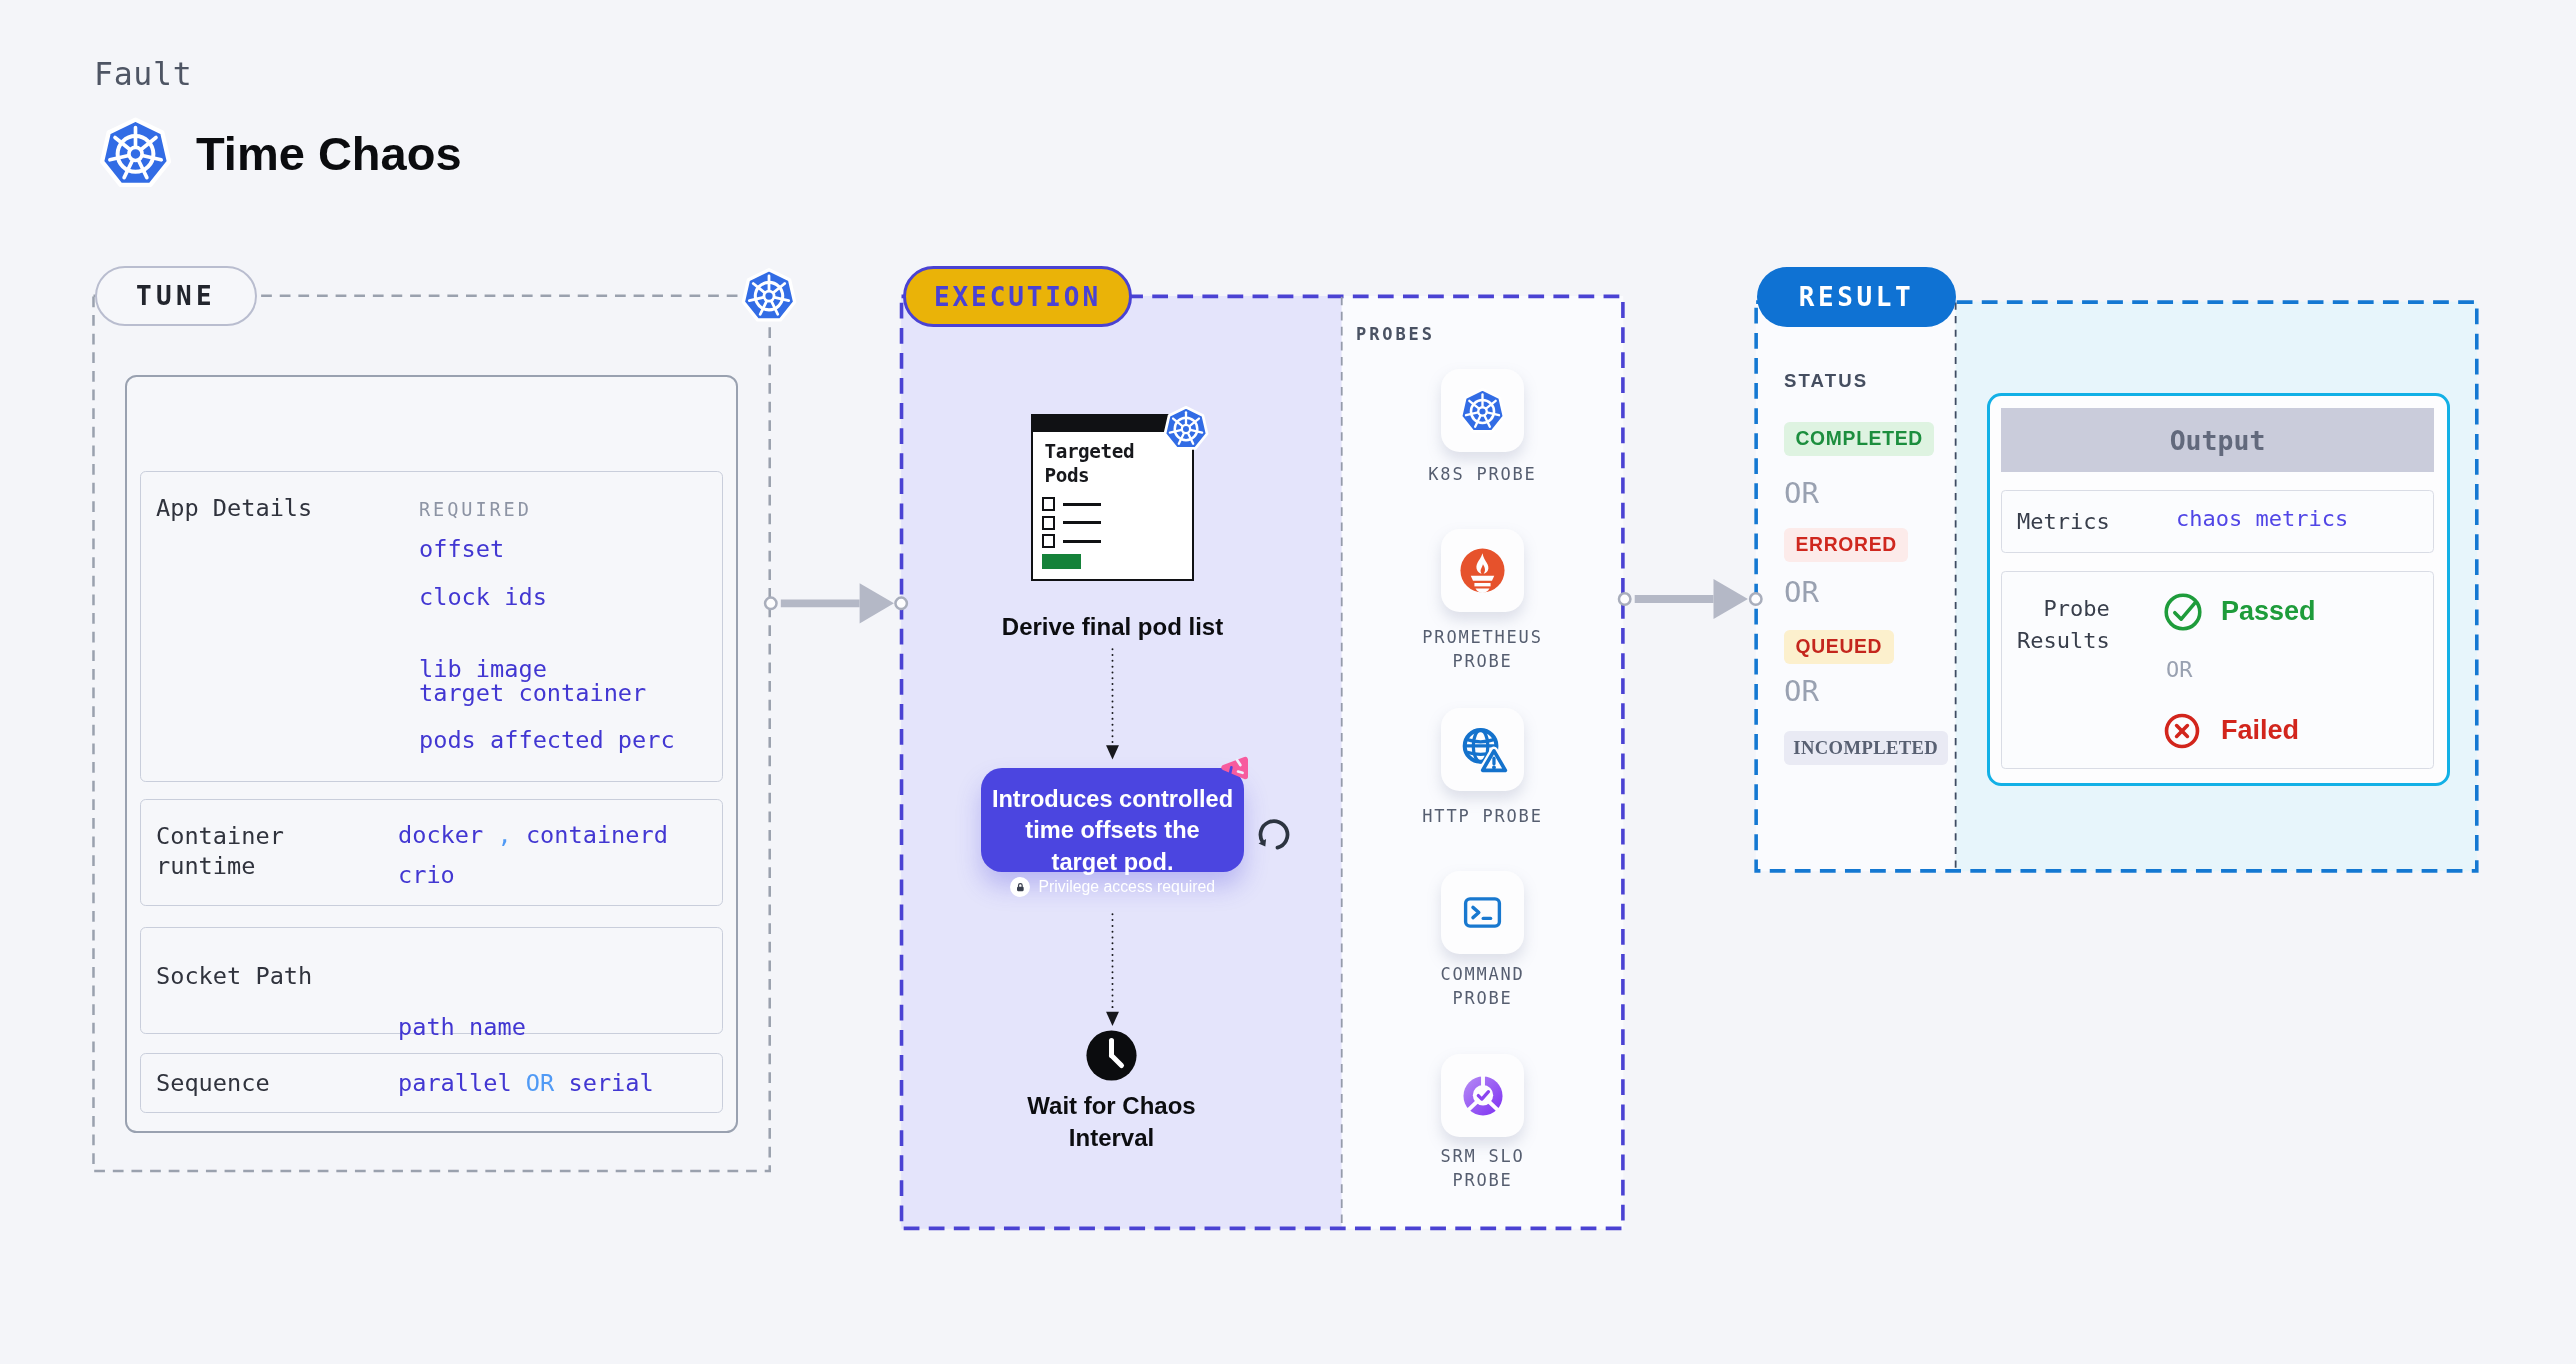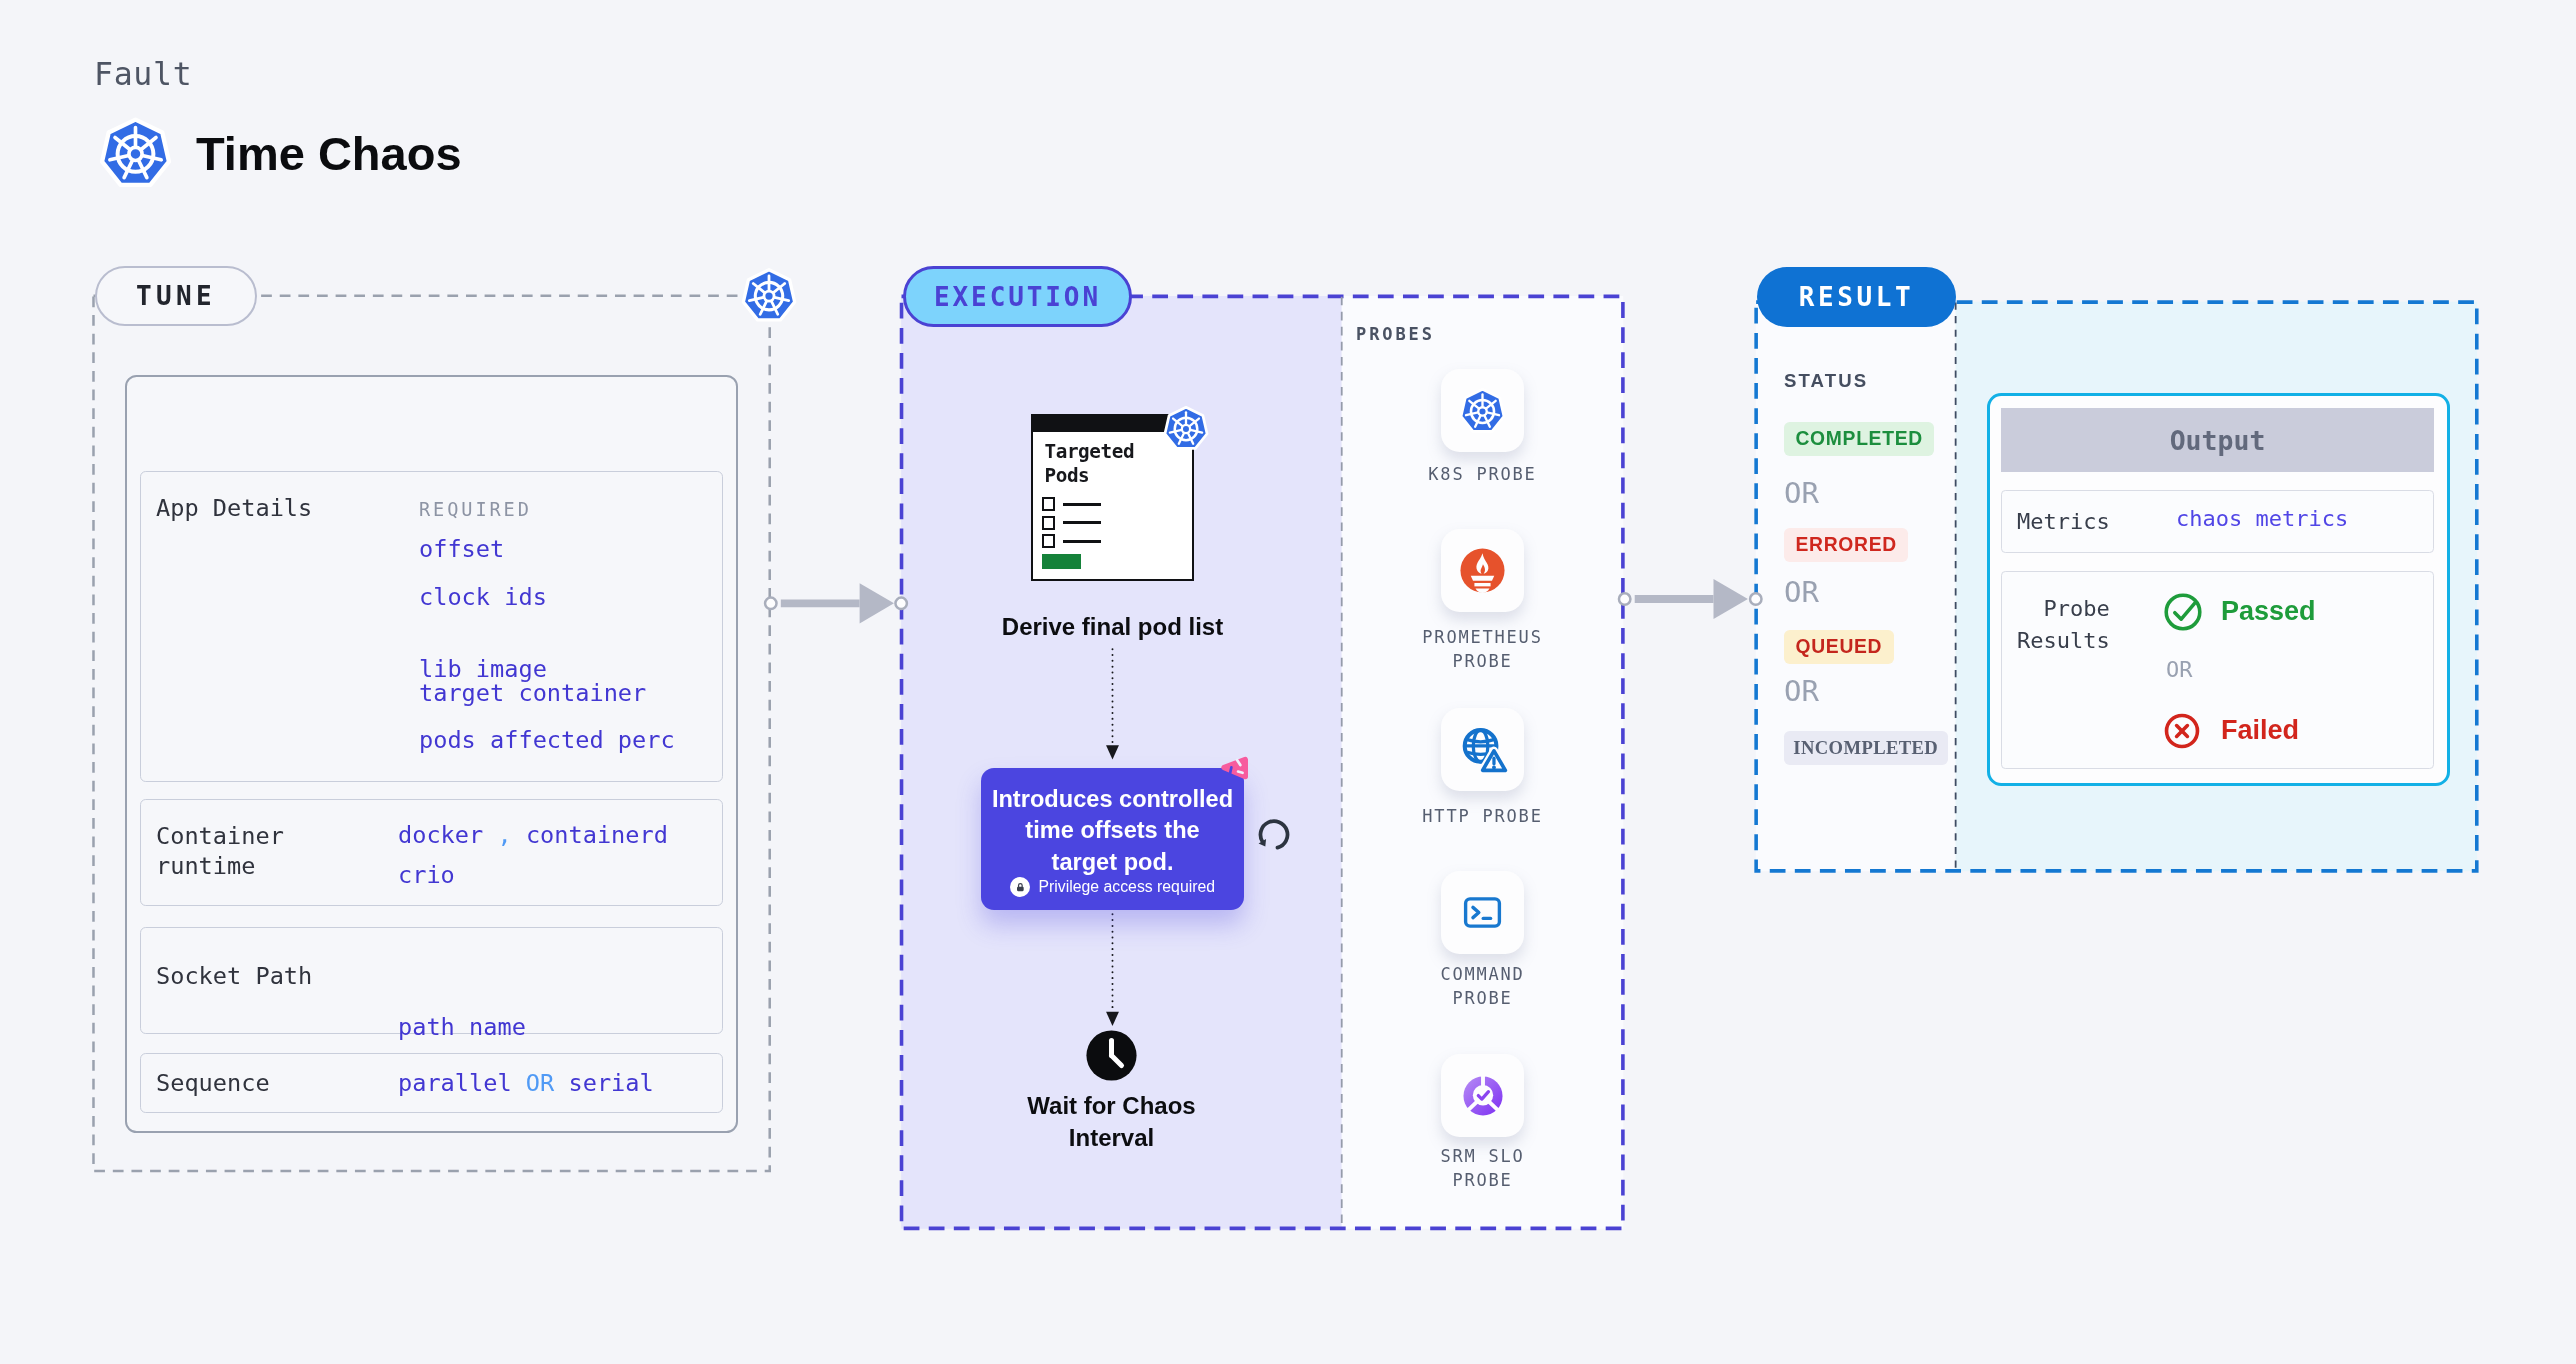--- a/index.html
+++ b/index.html
@@ -18,21 +18,21 @@
   svg.bglayer{position:absolute;left:0;top:0;z-index:0;}
   .z1{z-index:1;} .z2{z-index:2;}
 
   
   .fault{left:94px;top:56px;font:31.5px var(--mono);color:#4e5564;letter-spacing:0.7px;}
   .title{left:196px;top:126px;font:bold 47px var(--sans);color:#0b0c0f;letter-spacing:0;}
 
   
   .pill{display:flex;align-items:center;justify-content:center;font-family:var(--mono);font-weight:bold;border-radius:31.5px;box-sizing:border-box;}
   .pill-tune{left:95px;top:266px;width:162px;height:60px;background:#f6f7fa;border:2.5px solid #b9bdcf;color:#22252d;font-size:26px;letter-spacing:4.3px;}
-  .pill-exec{left:903px;top:266px;width:229px;height:61px;background:#7dd3fc;border:3.6px solid var(--exec);color:var(--exec);font-size:26px;letter-spacing:2.9px;}
+  .pill-exec{left:903px;top:266px;width:229px;height:61px;background:#eab308;border:3.6px solid var(--exec);color:var(--exec);font-size:26px;letter-spacing:2.9px;}
   .pill-result{left:1757px;top:267px;width:199px;height:60px;background:#0f72d3;color:#fff;font-size:26px;letter-spacing:3.6px;}
 
   
   .ui-panel{left:125px;top:375px;width:613px;height:758px;border:2.5px solid #99a1b0;border-radius:11.5px;background:#f6f7fa;box-sizing:border-box;}
   .ui-header{left:140px;top:390px;width:583px;height:63px;background:#d9dbe7;border-radius:4.3px;display:flex;align-items:center;justify-content:center;font:bold 26.5px var(--mono);color:#2b2e3a;}
   .ui-row{border:1.4px solid #c9cedb;border-radius:5.7px;box-sizing:border-box;background:transparent;}
   .row-app{left:140px;top:471px;width:583px;height:311px;}
   .row-runtime{left:140px;top:799px;width:583px;height:107px;}
   .row-socket{left:140px;top:927px;width:583px;height:107px;}
   .row-seq{left:140px;top:1053px;width:583px;height:60px;}
@@ -44,21 +44,21 @@
   
   .tp-card{left:1031px;top:414px;width:163px;height:167px;background:#fff;border:2.9px solid #101114;box-sizing:border-box;}
   .tp-bar{position:absolute;left:0;top:0;width:100%;height:15.8px;background:#101114;}
   .tp-title{position:absolute;left:11.5px;top:24px;font:bold 19.3px var(--mono);color:#17181c;line-height:23.6px;letter-spacing:-0.4px;}
   .tp-check{position:absolute;left:8.6px;width:13.6px;height:13.6px;border:2.1px solid #101114;box-sizing:border-box;background:#fff;}
   .tp-line{position:absolute;left:30px;width:38px;height:2.5px;background:#101114;}
   .tp-green{position:absolute;left:8.6px;top:138px;width:39px;height:15px;background:#15823a;}
   .caption{font:bold 24px var(--sans);color:#0c0d10;text-align:center;line-height:31.5px;}
   .cap-derive{left:969px;top:611px;width:287px;}
   .cap-wait{left:968px;top:1090px;width:287px;}
-  .action-box{left:981px;top:768px;width:263px;height:142px;border-radius:13px;background:#4b45e0;box-shadow:0 14.3px 24px rgba(75,69,224,.28);}
+  .action-box{left:981px;top:768px;width:263px;height:104px;border-radius:21px;background:#4b45e0;box-shadow:0 14.3px 24px rgba(75,69,224,.28);}
   .action-text{position:absolute;left:0;top:15.8px;width:100%;text-align:center;font:bold 23.6px var(--sans);color:#fff;line-height:31.5px;}
   .action-badge{position:absolute;left:0;top:109px;width:100%;display:flex;align-items:center;justify-content:center;gap:8.6px;}
   .badge-lock{width:20px;height:20px;border-radius:50%;background:#fff;display:flex;align-items:center;justify-content:center;}
   .badge-text{font:15.8px var(--sans);color:#fff;}
 
   
   .probes-title{left:1356px;top:324px;font:bold 17px var(--mono);color:#4a5263;letter-spacing:2.9px;}
   .tile{width:83px;height:83px;border-radius:18.6px;background:#fdfdfe;box-shadow:0 7.2px 14.3px rgba(135,145,170,.25);display:flex;align-items:center;justify-content:center;}
   .probe-label{width:229px;text-align:center;font:17px var(--mono);color:#565e70;letter-spacing:1.8px;line-height:24px;}
 

